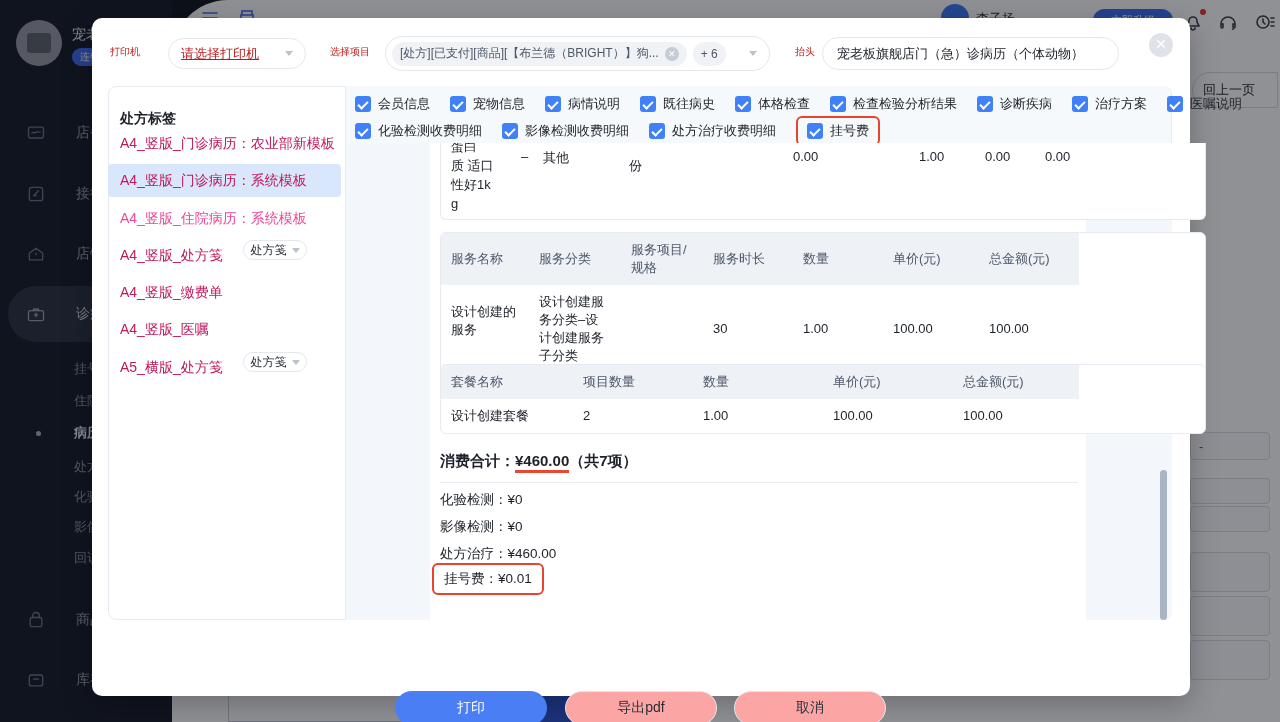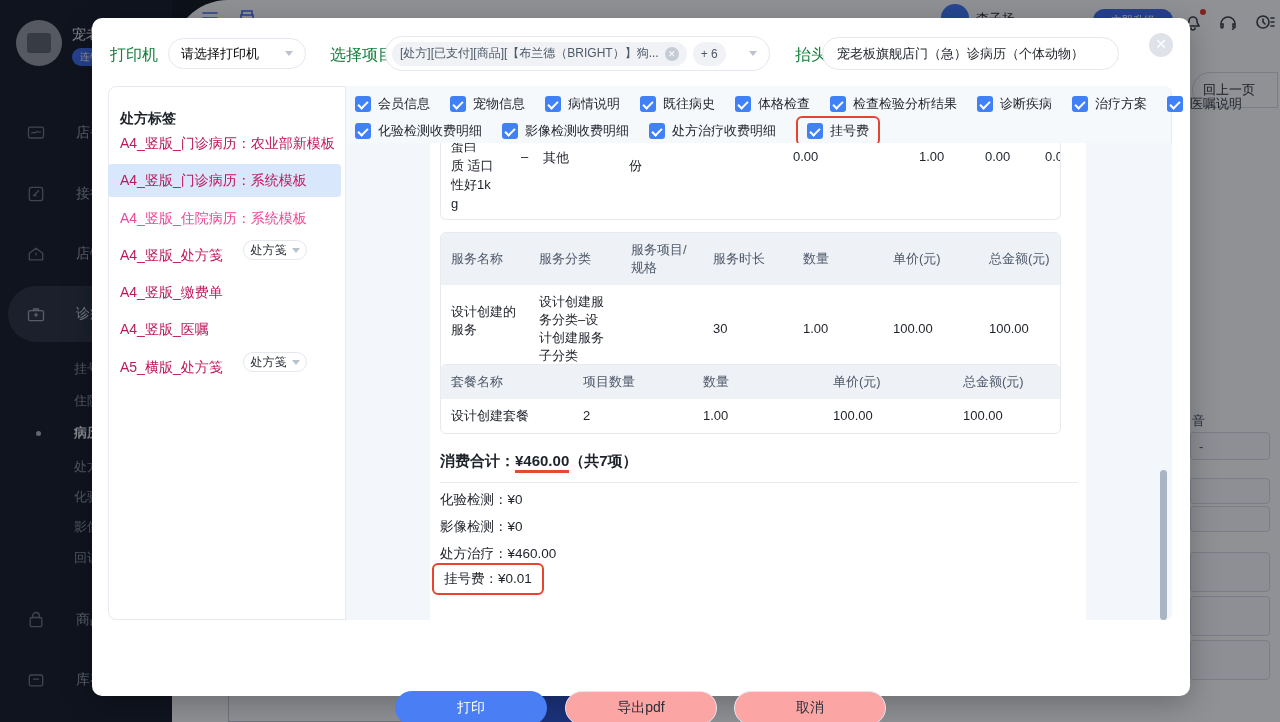--- a/index.html
+++ b/index.html
@@ -33,43 +33,43 @@
   .r-box { position:absolute; left:4px; width:80px; border:1px solid #d8dce3; border-radius:4px; background:#fbfcfd; }
   .bot-box { position:absolute; top:688px; left:228px; width:250px; height:34px; border:1px solid #c6cbd3; background:#fff; }
   .bot-blue { position:absolute; top:694px; left:505px; width:88px; height:28px; background:#2c55cf; border-radius:14px; }
   .bot-white { position:absolute; top:694px; left:608px; width:78px; height:28px; border:1px solid #c6cbd3; border-radius:14px; background:#fff; }
 
   
   #overlay { position:absolute; inset:0; background:rgba(8,12,20,0.45); }
 
   
   #modal { position:absolute; left:92px; top:18px; width:1098px; height:678px; background:#fff; border-radius:10px; box-shadow:0 8px 30px rgba(0,0,0,.25); }
-  .fld-label { position:absolute; top:27px; font-size:16px; color:#15803d; }
+  .fld-label { position:absolute; top:27px; font-size:10px; color:#b91c1c; }
   .pill-input { position:absolute; border:1px solid #e3e7ee; border-radius:17px; background:#fff; display:flex; align-items:center; font-size:13px; }
-  .placeholder { color:#000000; }
+  .placeholder { color:#b91c1c;text-decoration:underline; }
   .chev { width:0; height:0; border-left:4.5px solid transparent; border-right:4.5px solid transparent; border-top:5px solid #b9c2cf; }
   .close-btn { position:absolute; left:1057px; top:15px; width:24px; height:24px; border-radius:50%; background:#dfe3e9; color:#fff; font-size:14px; line-height:23px; text-align:center; }
   .tag { background:#f0f2f5; border-radius:12px; height:24px; display:flex; align-items:center; padding:0 8px; font-size:12px; color:#4e5969; }
   .tag-x { width:14px; height:14px; border-radius:50%; background:#c6ccd6; color:#fff; font-size:9px; line-height:14px; text-align:center; margin-left:6px; }
   .container { position:absolute; left:16px; top:68px; width:1064px; height:534px; border:1px solid #e7eaf0; border-radius:8px; }
   .vdiv { position:absolute; left:253px; top:68px; width:1px; height:534px; background:#e7eaf0; }
   .tpl-title { position:absolute; left:28px; top:92px; font-size:14px; font-weight:bold; color:#1d2129; }
   .tpl-item { position:absolute; left:28px; font-size:14px; color:#be185d; }
   .tpl-sel-bg { position:absolute; left:16px; top:146px; width:233px; height:33px; background:#d9e7fc; border-radius:4px; }
   .tpl-disabled { color:#ec4899; }
   .dd-pill { position:absolute; width:64px; height:20px; border:1px solid #e3e7ee; border-radius:14px; display:flex; align-items:center; justify-content:center; gap:5px; font-size:12px; color:#2a2f38; background:#fff; }
   .opt-strip { position:absolute; left:254px; top:68px; width:825px; height:57px; background:#f6f9fc; border-radius:0 8px 0 0; }
   .opt-row { position:absolute; display:flex; align-items:center; gap:20px; }
   .opt { display:flex; align-items:center; gap:7px; font-size:13px; color:#1d2129; white-space:nowrap; }
   .cb { width:16px; height:16px; background:#4081f7; border-radius:3px; position:relative; flex:none; }
   .cb::after { content:""; position:absolute; left:5px; top:2.5px; width:4px; height:8px; border:solid #fff; border-width:0 2px 2px 0; transform:rotate(45deg); }
   .hl { border:2px solid #e8432c; border-radius:6px; padding:4px 9px; margin:-7px 0; }
   .preview { position:absolute; left:254px; top:125px; width:826px; height:477px; background:#f3f6fa; overflow:hidden; border-radius:0 0 8px 0; }
   .paper { position:absolute; left:338px; top:125px; width:656px; height:477px; background:#fff; }
-  .card { position:absolute; left:348px; width:621px; border:1px solid #e7eaf0; border-radius:6px; background:#fff; overflow:hidden; }
+  .card { position:absolute; left:348px; width:766px; border:1px solid #e7eaf0; border-radius:6px; background:#fff; overflow:hidden; }
   .g-span { position:absolute; font-size:13px; color:#1d2129; }
   .tbl { display:grid; }
   .tbl .h { background:#eef1f6; color:#4e5969; font-size:13px; padding:8px 10px; display:flex; align-items:center; }
   .tbl .c { font-size:13px; color:#1d2129; padding:8px 10px; display:flex; align-items:center; line-height:18px; }
   .svc { grid-template-columns:88px 92px 82px 90px 90px 96px 100px; }
   .pkg { grid-template-columns:132px 120px 130px 130px 126px; }
   .total-line { position:absolute; left:348px; top:434px; font-size:15px; font-weight:bold; color:#1d2129; }
   .amt { border-bottom:3px solid #e5492f; padding-bottom:1px; }
   .hline { position:absolute; left:348px; top:464px; width:638px; height:1px; background:#e8ebf0; }
   .sum-line { position:absolute; left:348px; font-size:13.5px; color:#1d2129; }

